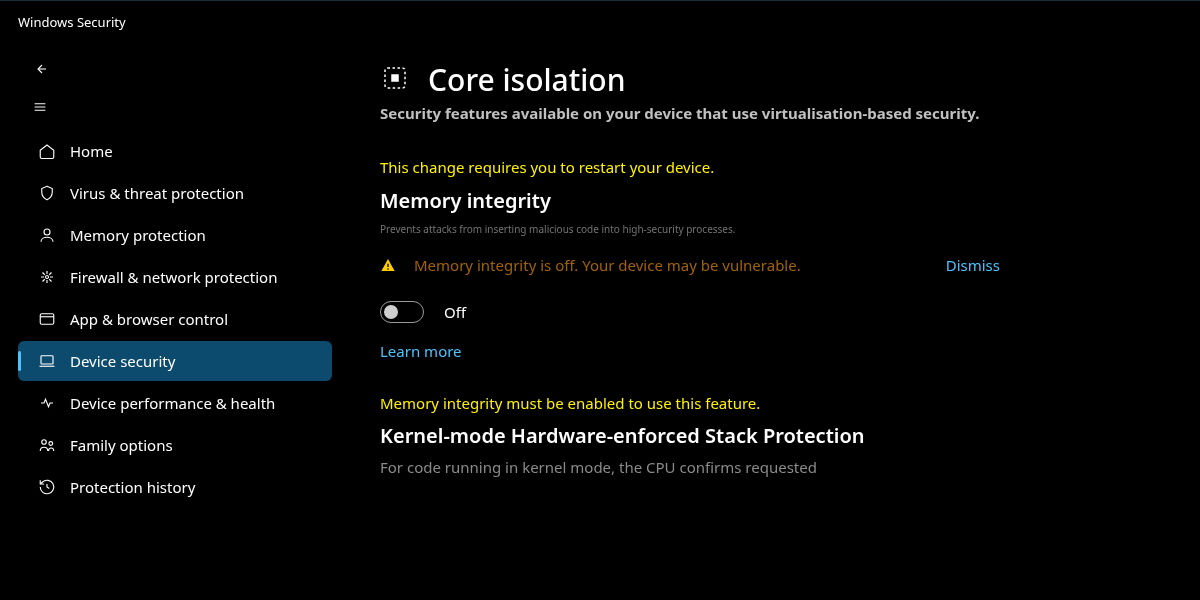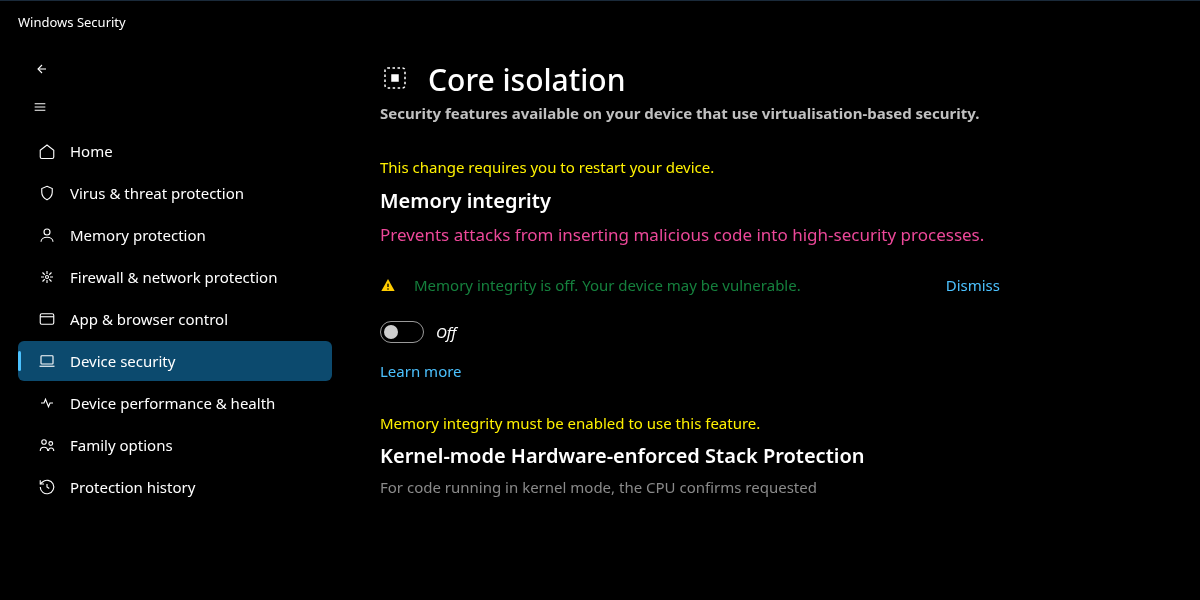--- a/index.html
+++ b/index.html
@@ -88,50 +88,49 @@
     color: #fff100;
     font-size: 15px;
     margin-bottom: 10px;
   }
   .section-title {
     font-size: 20px;
     font-weight: 600;
     margin-bottom: 8px;
   }
   .section-sub {
-    color: #ec4899;
-    font-size: 17px;
+    color: #737373;
+    font-size: 10px;
     line-height: 1.5;
     max-width: 620px;
-    margin-bottom: 28px;
+    margin-bottom: 18px;
   }
   .warn-row {
     display: flex; align-items: flex-start; gap: 18px;
     margin-bottom: 24px;
     max-width: 620px;
   }
   .warn-icon { flex-shrink: 0; margin-top: 2px; }
   .warn-icon svg { width: 16px; height: 16px; }
   .warn-text {
     flex: 1;
     font-size: 15px;
     line-height: 1.45;
-    color: #15803d;
+    color: #a16207;
   }
   .dismiss-link {
     color: #4cc2ff;
     font-size: 15px;
     cursor: pointer;
     margin-left: 40px;
     text-align: right;
   }
   .toggle-row {
-    display: flex; align-items: center; gap: 12px;
+    display: flex; align-items: center; gap: 20px;
     margin-bottom: 18px;
-    font-style: italic;
   }
   .toggle {
     width: 44px; height: 22px;
     border: 1px solid #9a9a9a;
     border-radius: 11px;
     position: relative;
     background: #000;
     cursor: pointer;
   }
   .toggle::after {

